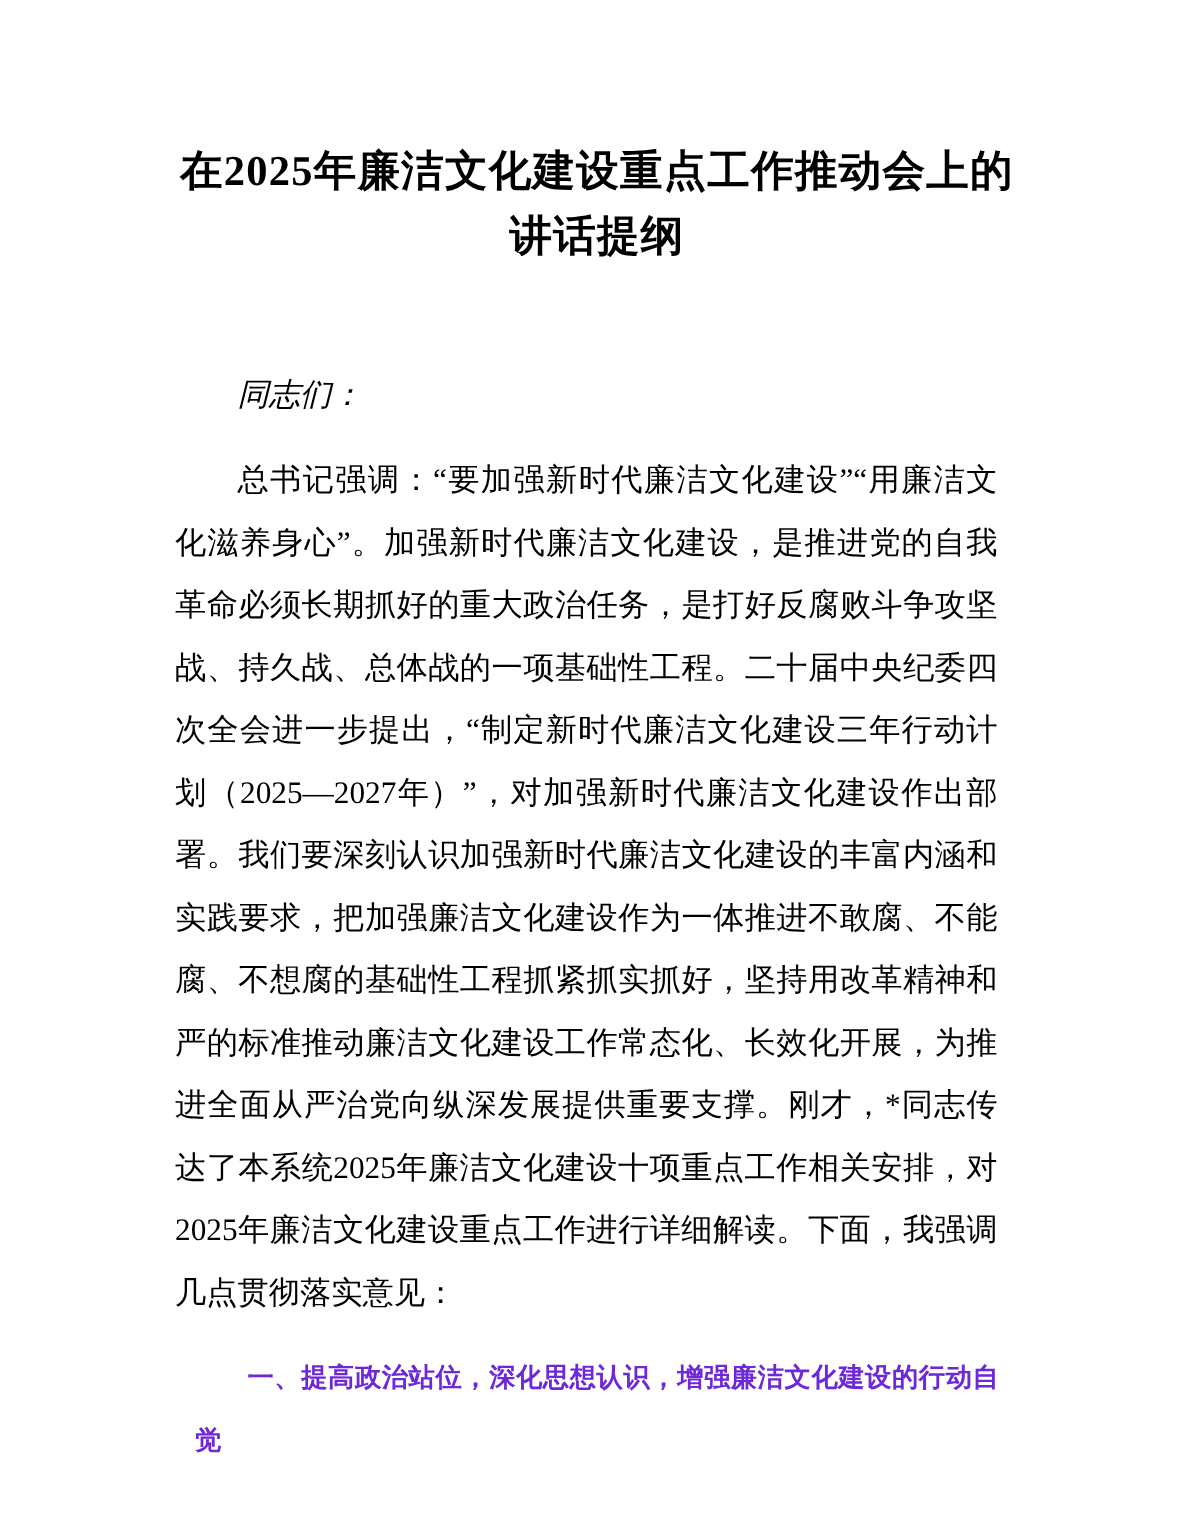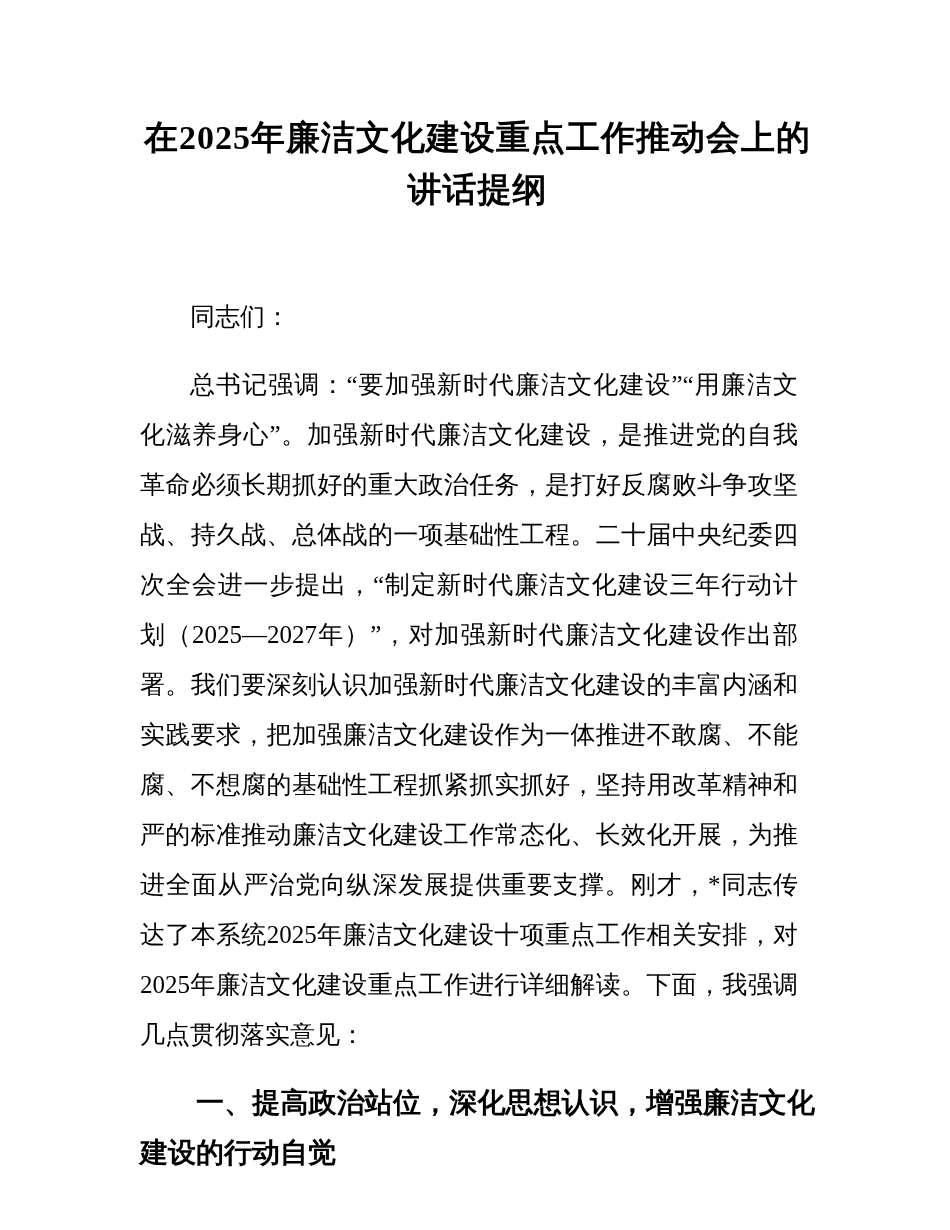--- a/index.html
+++ b/index.html
@@ -31,35 +31,36 @@
     font-family: "Liberation Serif", "DejaVu Serif", serif;
     font-size: 25px;
     line-height: 50px;
     text-align: justify;
     text-justify: inter-ideograph;
     color: #000000;
   }
   .salutation {
     text-indent: 2em;
     margin: 0 0 18px 0;
+    font-style: italic;
   }
   .para {
     text-indent: 2em;
     margin: 0 17px 18px 0;
   }
   .section-heading {
     font-family: "Liberation Sans", "DejaVu Sans", sans-serif;
     font-weight: 700;
-    font-size: 28px;
+    font-size: 21px;
     line-height: 50px;
     text-indent: 2em;
     text-align: justify;
     text-justify: inter-ideograph;
-    margin: 0;
-    color: #000000;
+    margin: 16px;
+    color: #6d28d9;
   }
 </style>
 </head>
 <body>
 
 <div class="page">
   <h1 class="doc-title">在2025年廉洁文化建设重点工作推动会上的讲话提纲</h1>
 
   <div class="body-text">
     <p class="salutation">同志们：</p>

